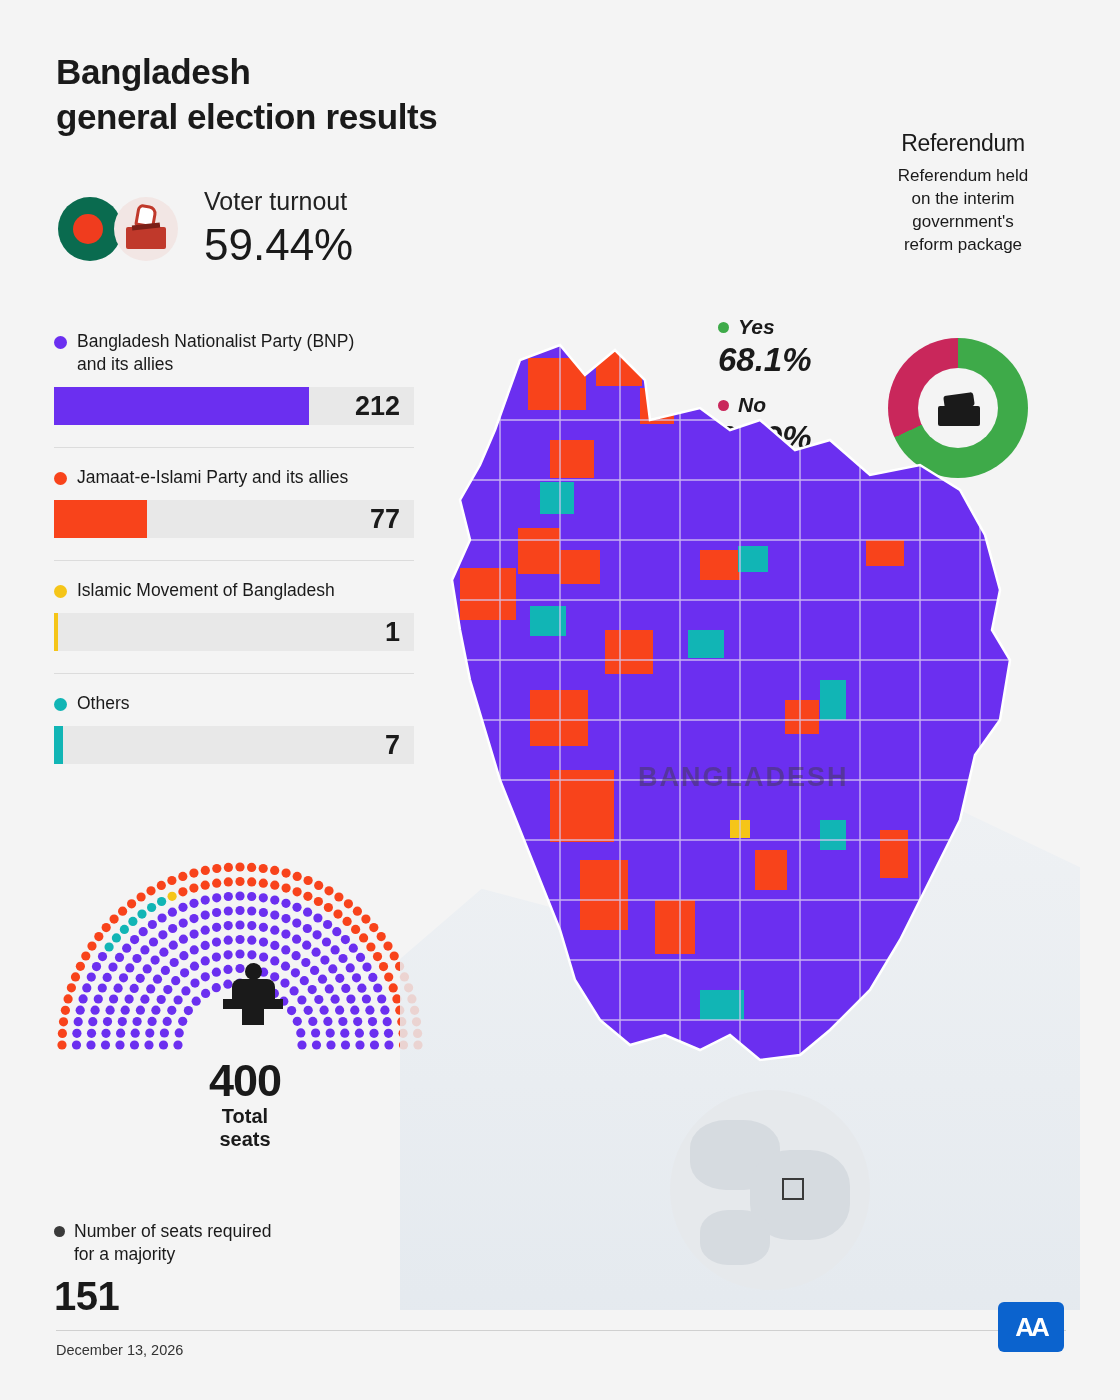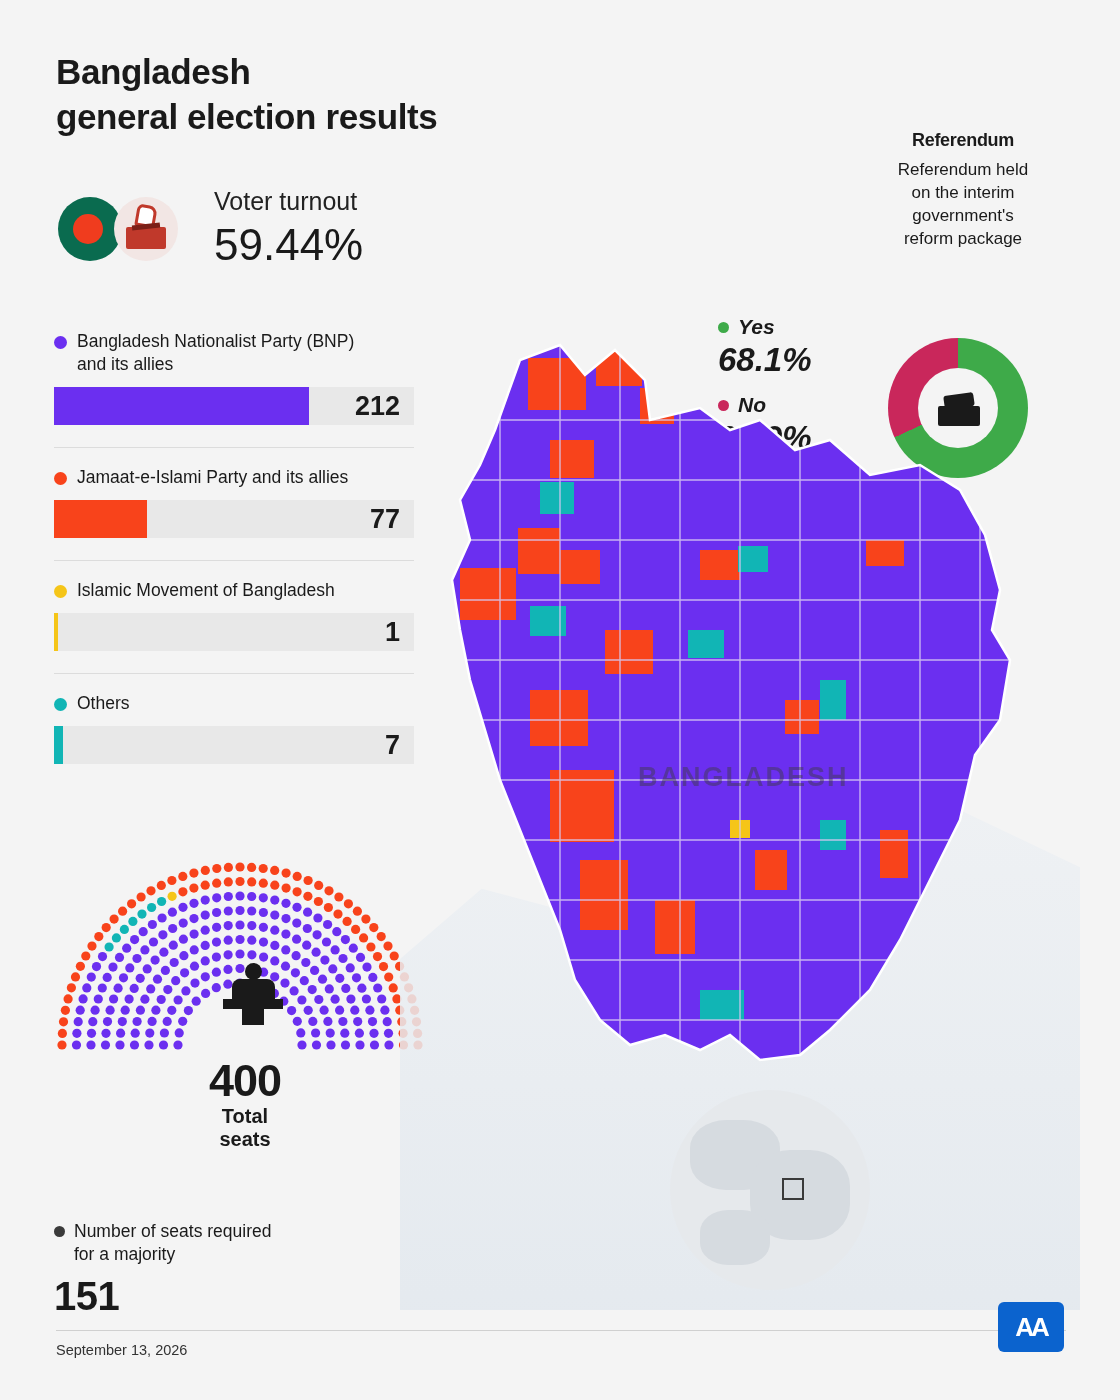--- a/index.html
+++ b/index.html
@@ -38,27 +38,27 @@
     background: #c0392b; border-radius: 2px;
   }
   .vote-circle .slot {
     position: absolute; left: 18px; top: 27px; width: 28px; height: 5px; background: #7b1f17;
     transform: rotate(-6deg);
   }
   .vote-circle .hand {
     position: absolute; left: 22px; top: 8px; width: 20px; height: 22px; background: #fff;
     border: 3px solid #c0392b; border-radius: 6px 8px 2px 2px; transform: rotate(10deg);
   }
-  .turnout-text { margin-left: 34px; }
+  .turnout-text { margin-left: 24px; }
   .turnout-label { font-size: 25px; color: #222; line-height: 1.1; }
   .turnout-value { font-size: 44px; font-weight: normal; margin-top: 4px; }
 
   
   .ref-block { position: absolute; right: 62px; top: 130px; width: 190px; text-align: center; }
-  .ref-title { font-size: 18px; font-weight: bold; letter-spacing: -0.3px; }
+  .ref-title { font-size: 23px; font-weight: normal; letter-spacing: -0.3px; }
   .ref-desc { font-size: 17px; line-height: 1.35; margin-top: 8px; white-space: pre-line; color: #1a1a1a; }
 
   .ref-stats { position: absolute; left: 718px; top: 315px; font-style: italic; }
   .ref-row { display: flex; align-items: center; }
   .ref-dot { width: 11px; height: 11px; border-radius: 50%; margin-right: 9px; }
   .ref-key { font-size: 21px; font-weight: bold; }
   .ref-val { font-size: 33px; font-weight: bold; margin-top: 2px; margin-bottom: 14px; }
 
   .donut {
     position: absolute; left: 888px; top: 338px; width: 140px; height: 140px; border-radius: 50%;
@@ -641,16 +641,16 @@
 
     <div class="globe">
       <div class="land" style="left:20px;top:30px;width:90px;height:70px;"></div>
       <div class="land" style="left:80px;top:60px;width:100px;height:90px;"></div>
       <div class="land" style="left:30px;top:120px;width:70px;height:55px;"></div>
       <div class="box"></div>
     </div>
   </div>
 
   <div class="footer-line"></div>
-  <div class="footer-date">September 13, 2026</div>
+  <div class="footer-date">December 13, 2026</div>
   <div class="aa-logo">AA</div>
 
 </div>
 
 </body></html>

